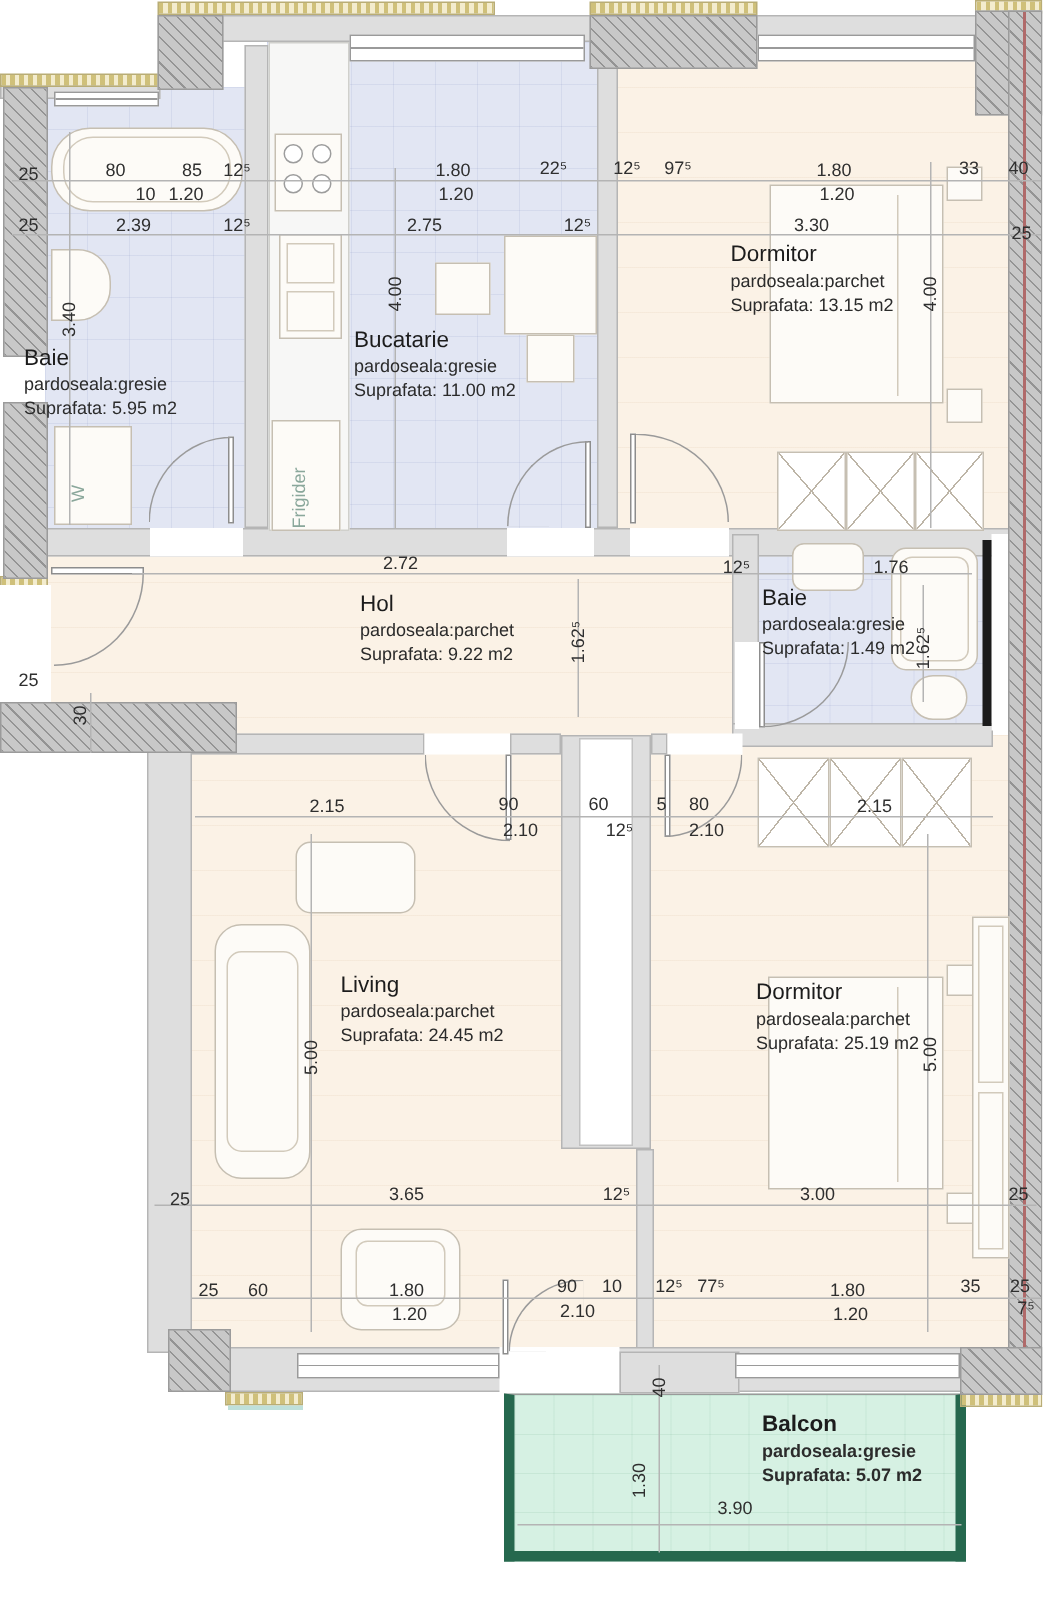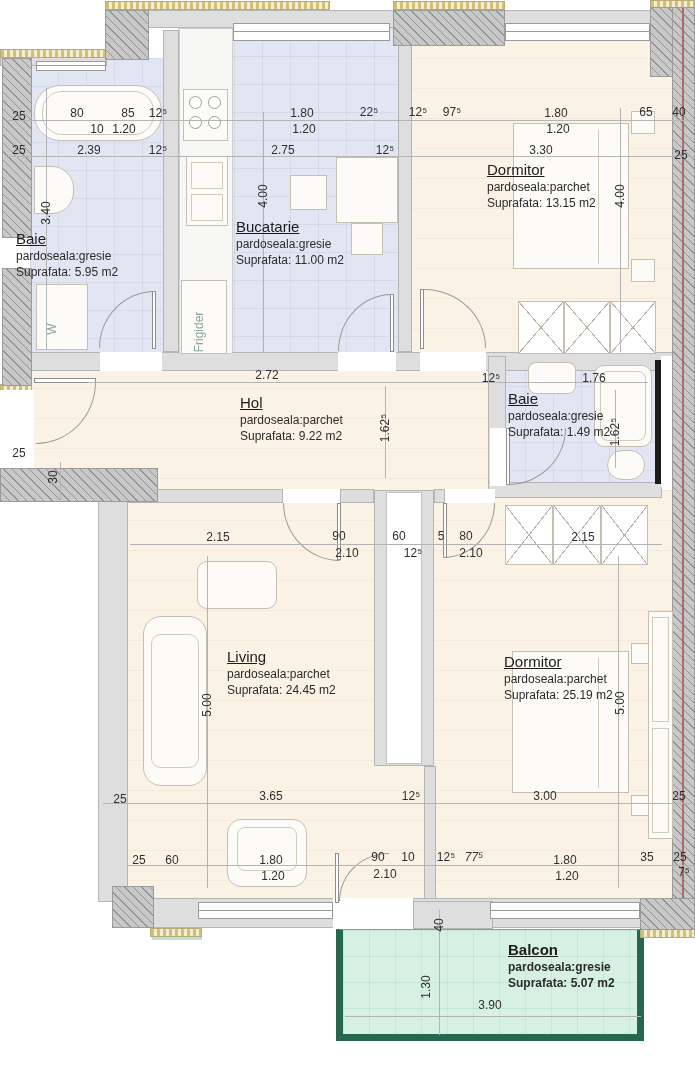--- a/index.html
+++ b/index.html
@@ -47,21 +47,21 @@
   
   .arc{position:absolute;}
   .leaf{position:absolute;background:#fff;border:1px solid #8d8d8d;}
   
   .dl{position:absolute;background:#b4b4b4;}
   .dim{position:absolute;font-size:12px;line-height:12px;color:var(--dim-text);
        transform:translate(-50%,-50%);white-space:nowrap;z-index:40;}
   .dim.v{transform:translate(-50%,-50%) rotate(-90deg);}
   
   .roomlab{position:absolute;z-index:42;color:#1c1c1c;}
-  .roomlab .t{font-size:15px;line-height:18px;text-decoration:underline;}
+  .roomlab .t{font-size:15px;line-height:18px;}
   .roomlab .s{font-size:12px;line-height:16px;color:#2b2b2b;}
   .roomlab.b .t,.roomlab.b .s{font-weight:bold;}
   .rot{position:absolute;font-size:12px;color:var(--accent-teal);
        transform:translate(-50%,-50%) rotate(-90deg);white-space:nowrap;z-index:30;}
   .z1{z-index:5}.z2{z-index:10}.z3{z-index:20}.z4{z-index:35}
 </style>
 </head>
 <body>
 
 <div id="plan">
@@ -231,21 +231,21 @@
       <span class="dim" style="left: 158px; top: 113px;">12⁵</span>
       <span class="dim" style="left: 97px; top: 129px;">10</span>
       <span class="dim" style="left: 124px; top: 129px;">1.20</span>
       <span class="dim" style="left: 302px; top: 113px;">1.80</span>
       <span class="dim" style="left: 304px; top: 129px;">1.20</span>
       <span class="dim" style="left: 369px; top: 112px;">22⁵</span>
       <span class="dim" style="left: 418px; top: 112px;">12⁵</span>
       <span class="dim" style="left: 452px; top: 112px;">97⁵</span>
       <span class="dim" style="left: 556px; top: 113px;">1.80</span>
       <span class="dim" style="left: 558px; top: 129px;">1.20</span>
-      <span class="dim" style="left: 646px; top: 112px;">65</span>
+      <span class="dim" style="left: 646px; top: 112px;">33</span>
       <span class="dim" style="left: 679px; top: 112px;">40</span>
       <span class="dim" style="left: 19px; top: 150px;">25</span>
       <span class="dim" style="left: 89px; top: 150px;">2.39</span>
       <span class="dim" style="left: 158px; top: 150px;">12⁵</span>
       <span class="dim" style="left: 283px; top: 150px;">2.75</span>
       <span class="dim" style="left: 385px; top: 150px;">12⁵</span>
       <span class="dim" style="left: 541px; top: 150px;">3.30</span>
       <span class="dim" style="left: 681px; top: 155px;">25</span>
       <span class="dim v" style="left: 46px; top: 213px;">3.40</span>
       <span class="dim v" style="left: 263px; top: 196px;">4.00</span>
@@ -274,21 +274,21 @@
       <span class="dim" style="left: 545px; top: 796px;">3.00</span>
       <span class="dim" style="left: 679px; top: 796px;">25</span>
       <span class="dim" style="left: 139px; top: 860px;">25</span>
       <span class="dim" style="left: 172px; top: 860px;">60</span>
       <span class="dim" style="left: 271px; top: 860px;">1.80</span>
       <span class="dim" style="left: 273px; top: 876px;">1.20</span>
       <span class="dim" style="left: 378px; top: 857px;">90</span>
       <span class="dim" style="left: 408px; top: 857px;">10</span>
       <span class="dim" style="left: 385px; top: 874px;">2.10</span>
       <span class="dim" style="left: 446px; top: 857px;">12⁵</span>
-      <span class="dim" style="left: 474px; top: 857px; font-style: italic;">77⁵</span>
+      <span class="dim" style="left: 474px; top: 857px;">77⁵</span>
       <span class="dim" style="left: 565px; top: 860px;">1.80</span>
       <span class="dim" style="left: 567px; top: 876px;">1.20</span>
       <span class="dim" style="left: 647px; top: 857px;">35</span>
       <span class="dim" style="left: 680px; top: 857px;">25</span>
       <span class="dim" style="left: 684px; top: 872px;">7⁵</span>
       <span class="dim v" style="left: 439px; top: 925px;">40</span>
       <span class="dim v" style="left: 426px; top: 987px;">1.30</span>
       <span class="dim" style="left: 490px; top: 1005px;">3.90</span>
     </div>
   <div id="labels-layer">

